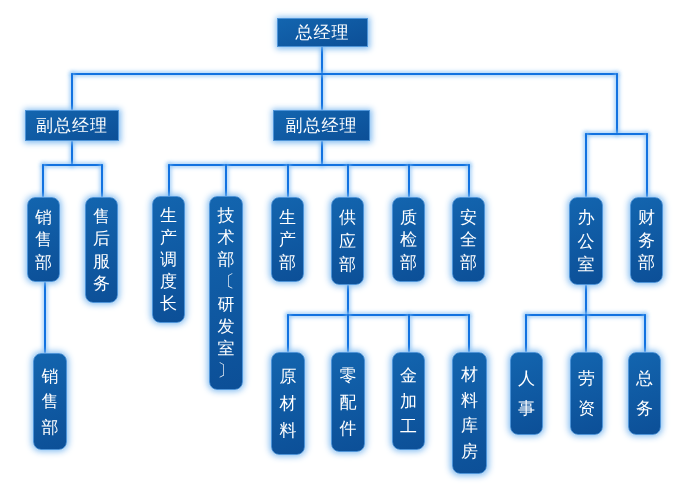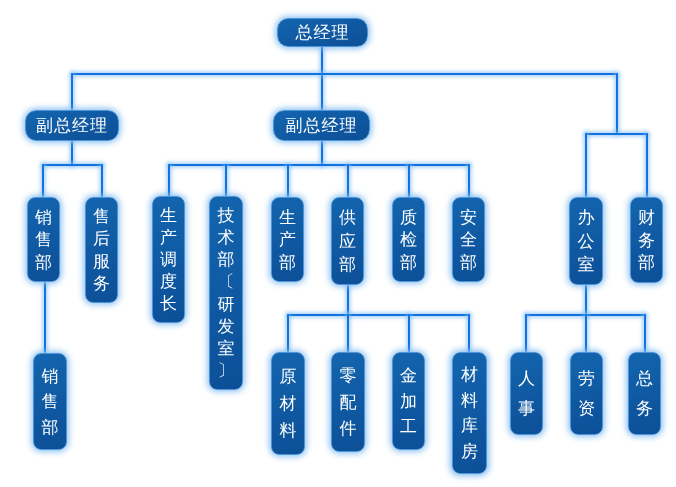--- a/index.html
+++ b/index.html
@@ -26,21 +26,21 @@
     box-sizing: border-box;
     background: linear-gradient(160deg, var(--fill1, #1365af), var(--fill2, #0c4f97));
     border: 1px solid var(--bord, #4e94d8);
     border-radius: 8px;
     box-shadow: 0 0 6px 1.5px var(--glow, rgba(125,185,240,0.95));
     color: var(--text, #ffffff);
     display: flex;
     align-items: center;
     justify-content: center;
   }
-  .node.h { border-radius: 11px; }
+  .node.h { border-radius: 0; }
   .node.h .lbl {
     font-size: 17px;
     letter-spacing: 1px;
     white-space: nowrap;
     line-height: 1;
   }
   .node.v {
     flex-direction: column;
     justify-content: space-evenly;
     padding: 5px 0;

